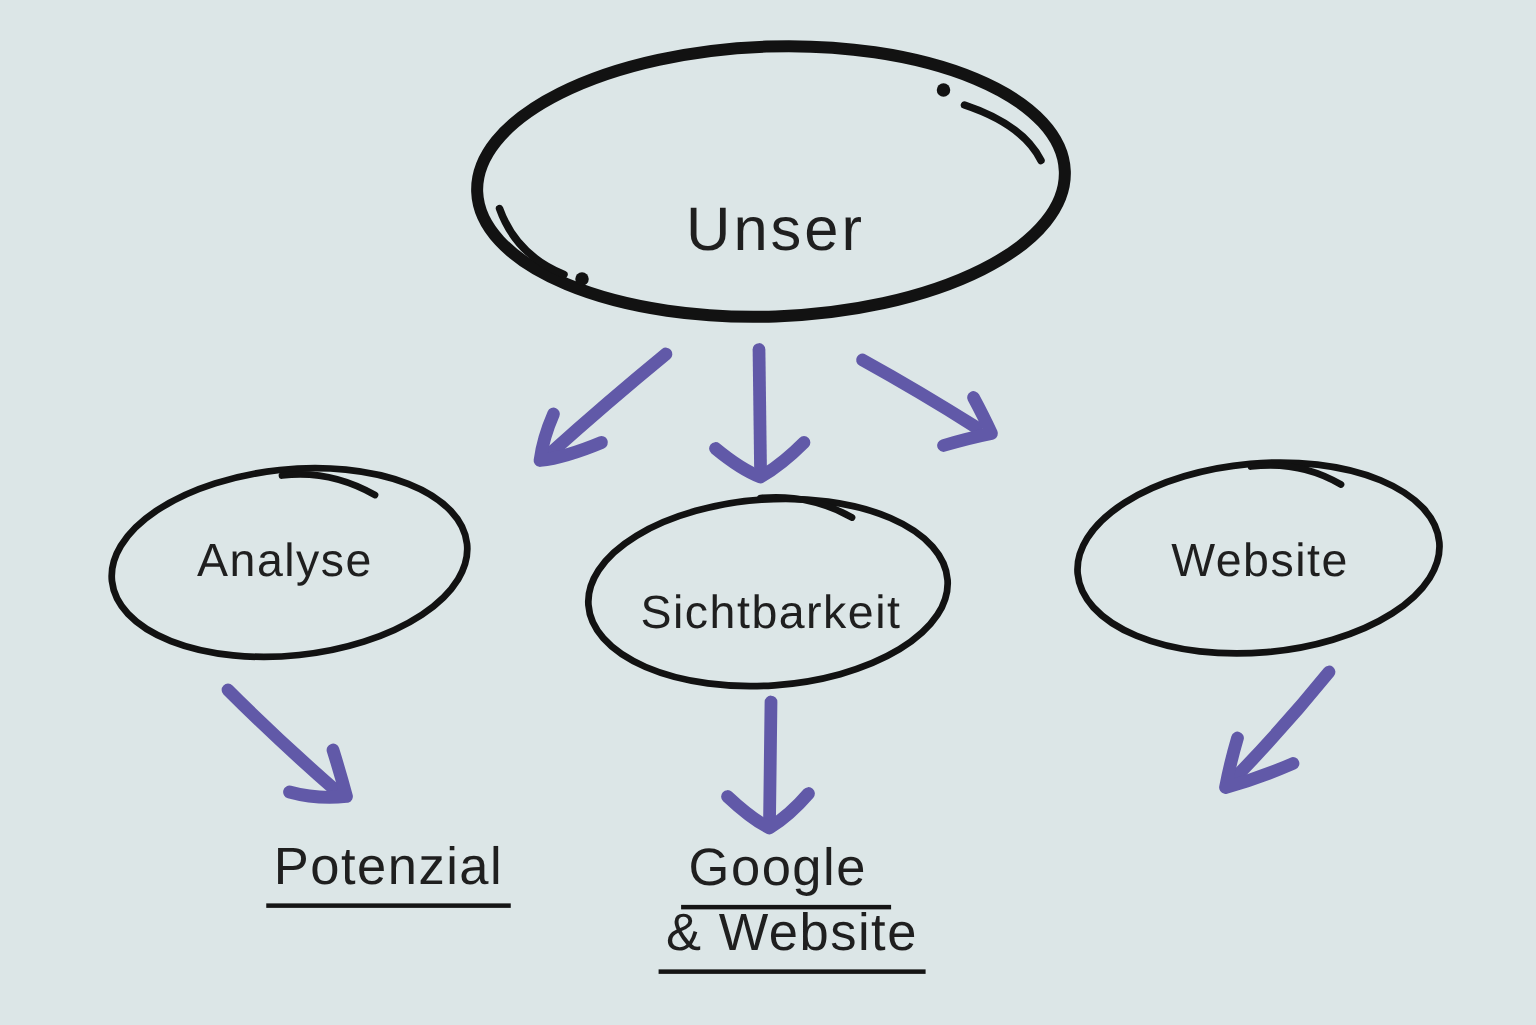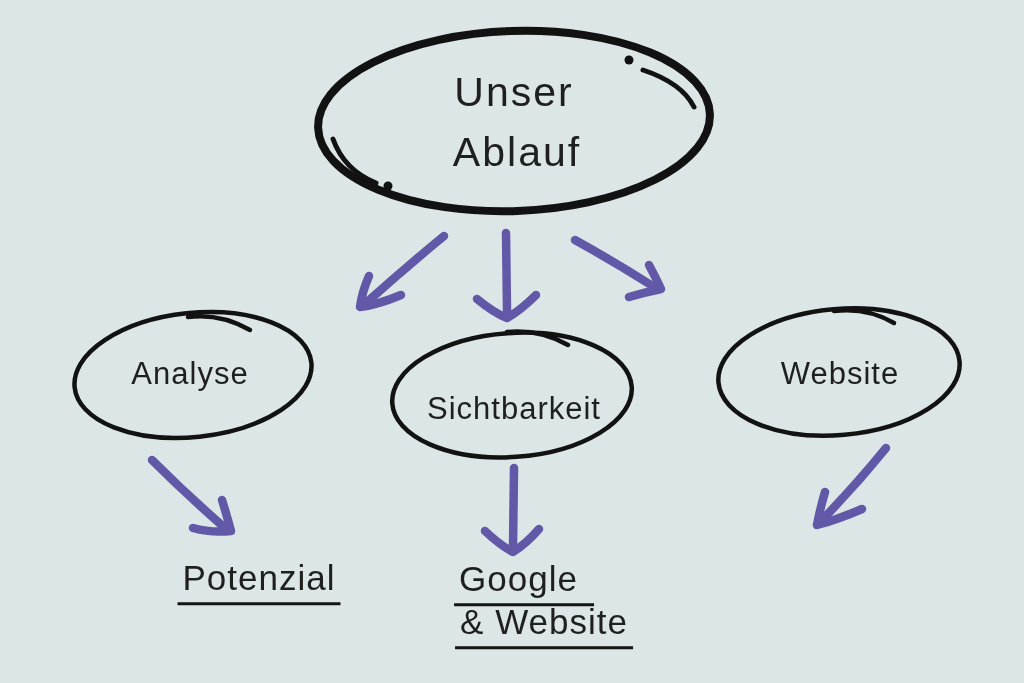--- a/index.html
+++ b/index.html
@@ -31,21 +31,21 @@
   .u-right { padding-right: 16px; }
 
   #root-l1 { left: 514px; top:  93px; }
   #root-l2 { left: 517px; top: 153px; }
   #lbl-analyse      { left: 190px; top: 374px; }
   #lbl-sichtbarkeit { left: 514px; top: 409px; }
   #lbl-anfragen     { left: 840px; top: 374px; }
   #out-1a { left: 259px; top: 582px; }
   #out-1b { left: 252px; top: 628px; }
   #out-2a { left: 524px; top: 583px; text-align: center; }
-  #out-2b { left: 528px; top: 626px; margin-left: 16px; }
+  #out-2b { left: 528px; top: 626px; }
   #out-3a { left: 826px; top: 593px; }
 </style>
 </head>
 <body>
 
 <div class="canvas">
 
   <svg viewBox="0 0 1024 683" width="1024" height="683">
 
     <g fill="none" stroke="#121212" stroke-linecap="round" stroke-linejoin="round">
@@ -99,22 +99,21 @@
         <path d="M 485 531 Q 501 546 513 552 Q 527 543 539 529"></path>
       </g>
 
       <g>
         <path d="M 886 448 Q 856 485 821 521"></path>
         <path d="M 825 492 Q 820 509 817 525 Q 839 519 862 509"></path>
       </g>
     </g>
   </svg>
 
-  <div class="lbl root-lbl" id="root-l1">Unser</div>
-  <div class="lbl root-lbl" id="root-l2">Ablauf</div>
+  <div class="lbl root-lbl" id="root-l2">Unser</div>
 
   <div class="lbl branch-lbl" id="lbl-analyse">Analyse</div>
   <div class="lbl branch-lbl" id="lbl-sichtbarkeit">Sichtbarkeit</div>
   <div class="lbl branch-lbl" id="lbl-anfragen">Website</div>
 
   <div class="lbl out-lbl u" id="out-1a">Potenzial</div>
 
   <div class="lbl out-lbl u u-right" id="out-2a">Google</div>
   <div class="lbl out-lbl u" id="out-2b">&amp; Website</div>
 

